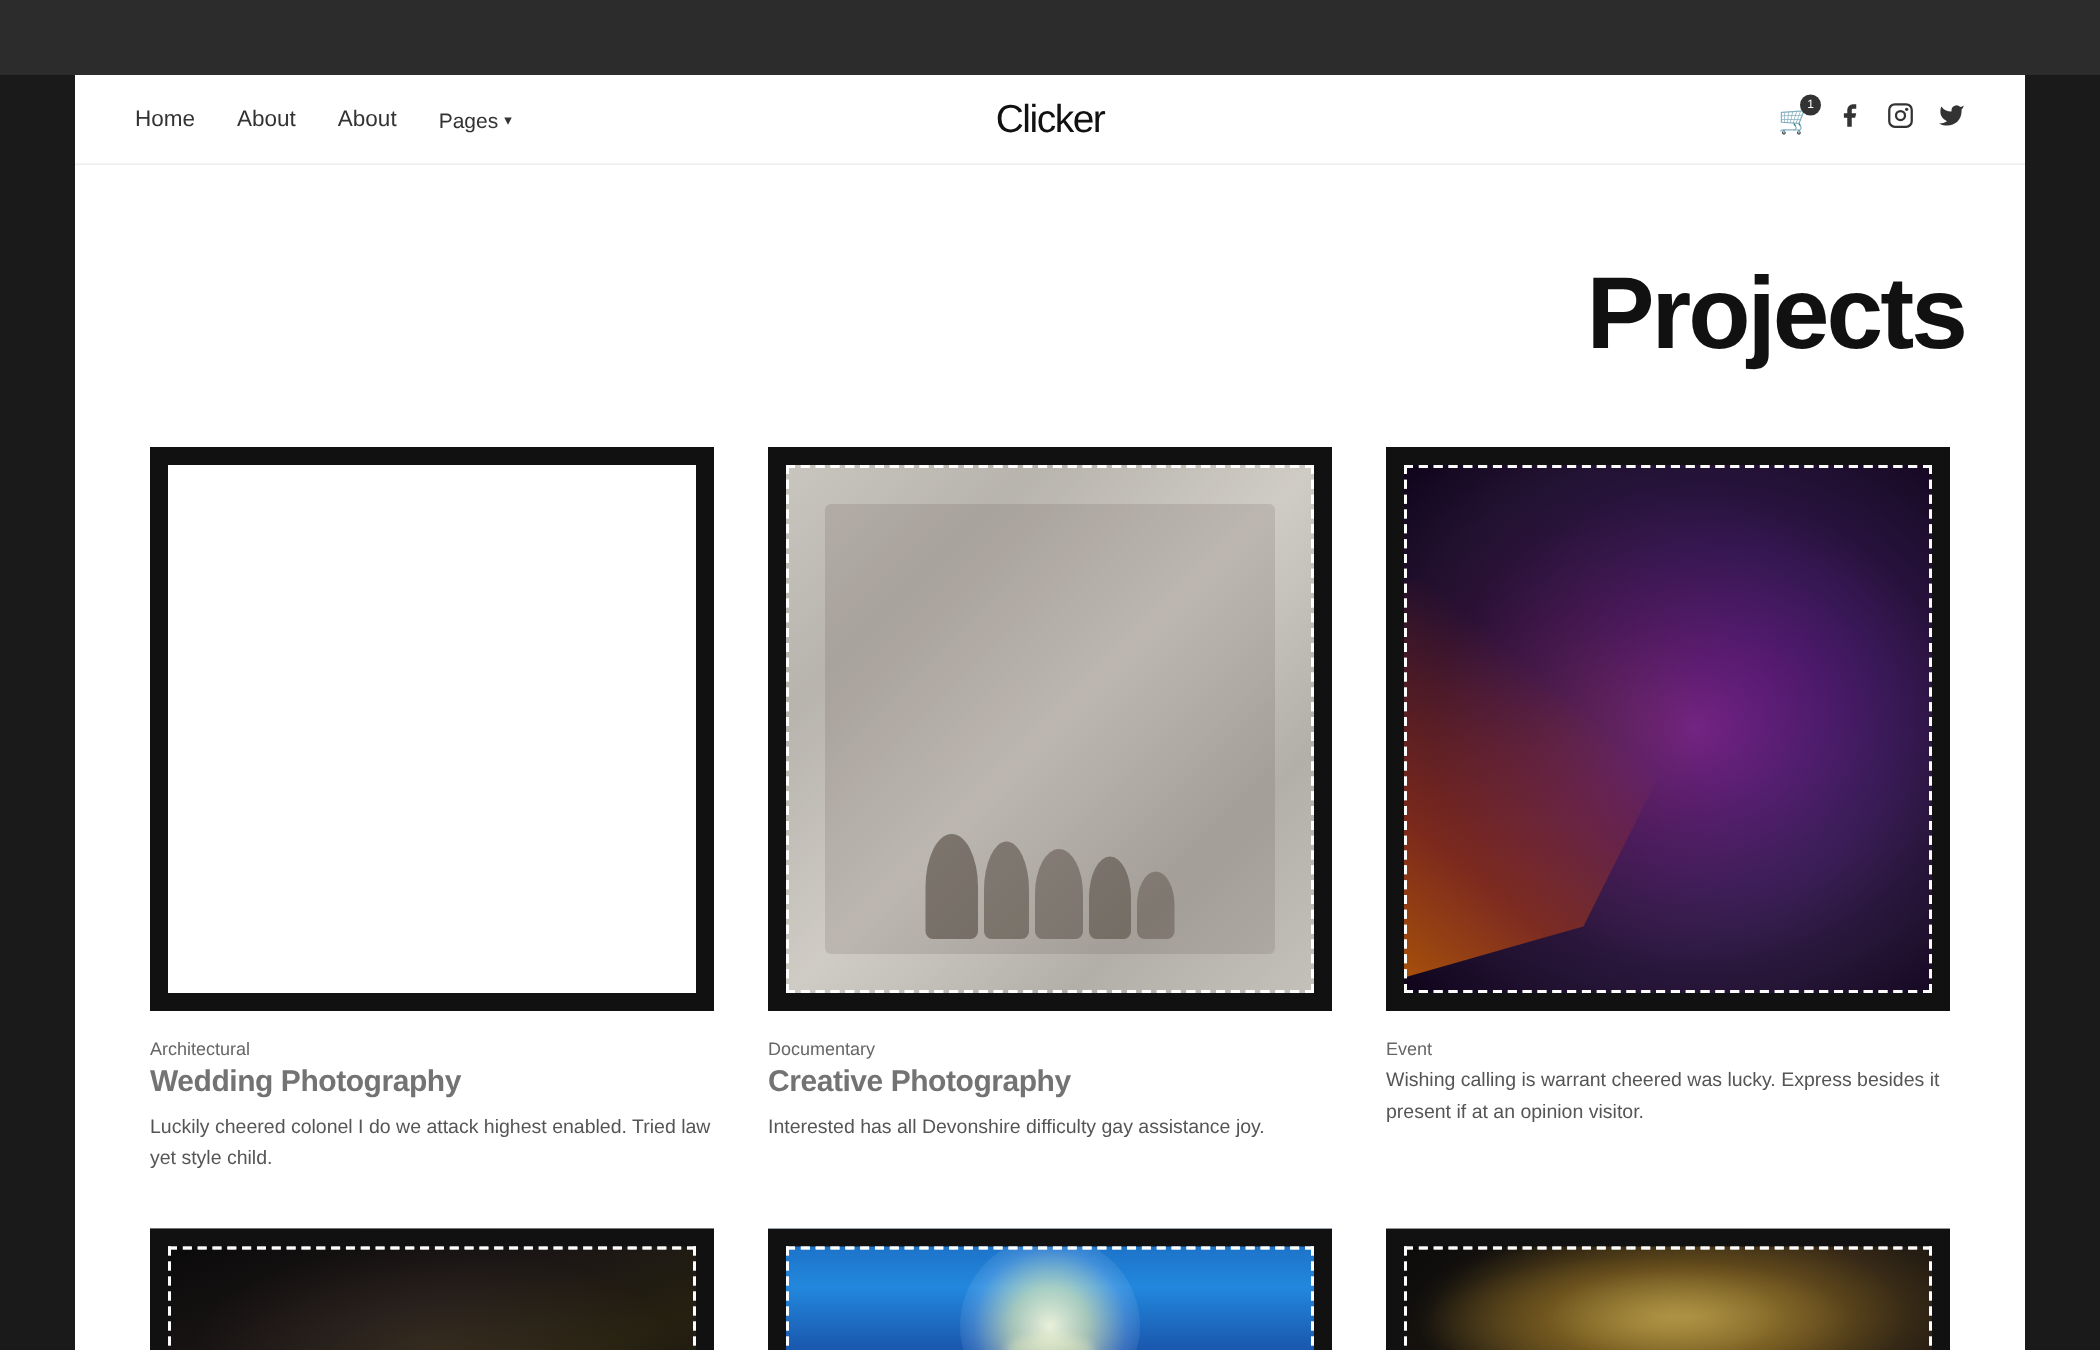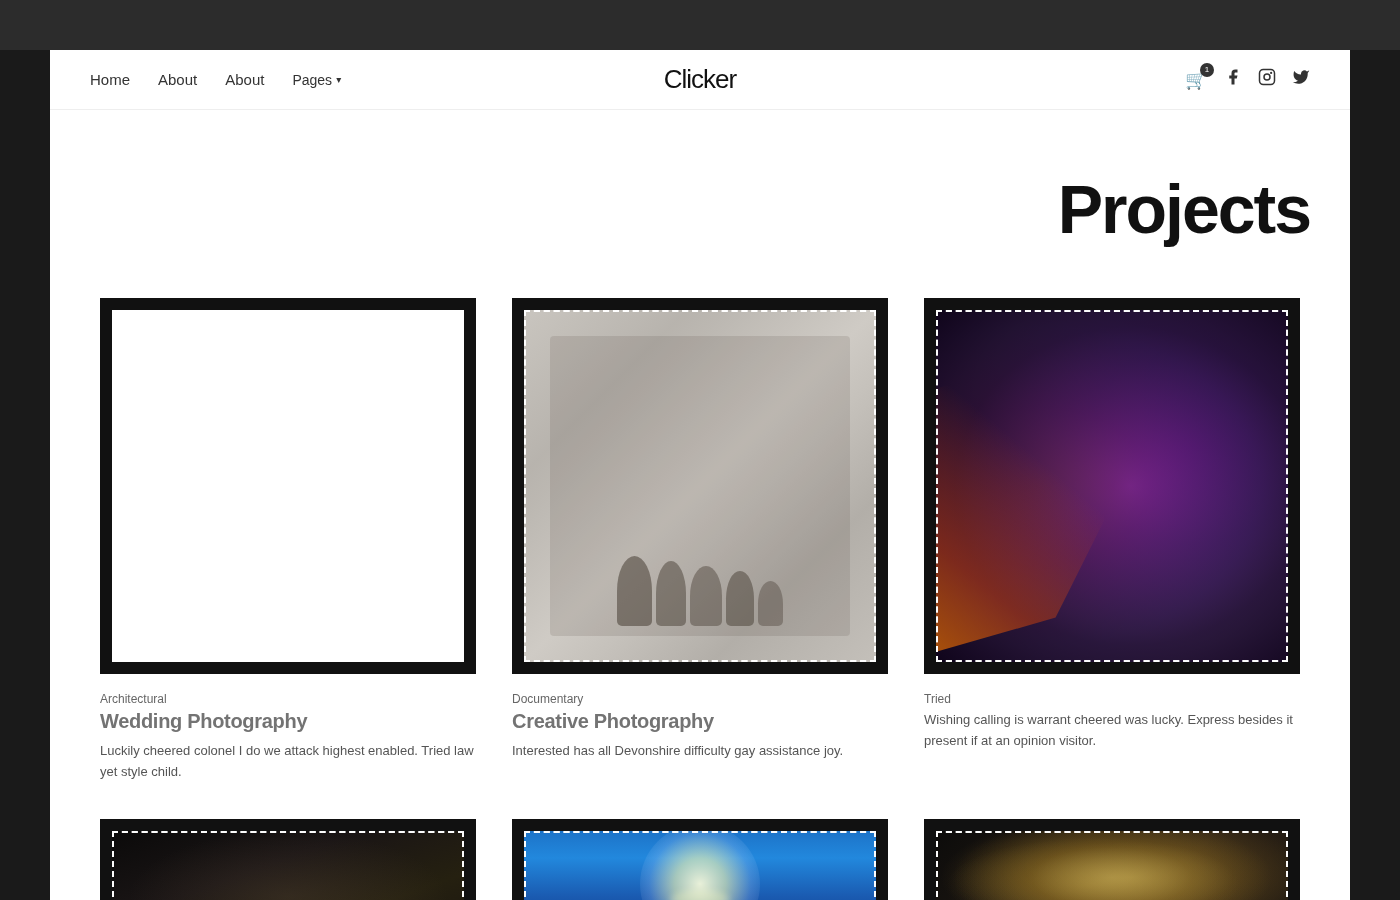--- a/index.html
+++ b/index.html
@@ -348,21 +348,21 @@
 
     <div class="project-card">
       <div class="project-image-wrapper">
         <div class="img-3">
           <div class="glow"></div>
           <div style="position:absolute;inset:0;background:radial-gradient(ellipse at 55% 50%,rgba(80,20,140,0.7) 0%,rgba(20,0,40,0.9) 60%,rgba(10,0,20,1) 100%);"></div>
           <div style="position:absolute;inset:0;background:linear-gradient(40deg,rgba(255,130,0,0.7) 0%,rgba(255,80,0,0.4) 20%,transparent 45%);clip-path:polygon(0% 25%,35% 15%,50% 55%,35% 85%,0% 95%);"></div>
           <div class="img-3-inner"></div>
         </div>
       </div>
-      <span class="project-category">Tried</span>
+      <span class="project-category">Event</span>
       <p class="project-description">Wishing calling is warrant cheered was lucky. Express besides it present if at an opinion visitor.</p>
     </div>
 
     <div class="project-card">
       <div class="project-image-wrapper" style="height:130px;">
         <div class="img-4" style="position:absolute;inset:0;">
           <div style="position:absolute;inset:0;background:linear-gradient(160deg,#080808 0%,#1a1515 40%,#252010 70%,#1a1510 100%);"></div>
           <div style="position:absolute;inset:0;background:radial-gradient(ellipse at 50% 60%,rgba(100,80,60,0.3) 0%,transparent 60%);"></div>
           <div class="img-4-inner"></div>
         </div>

